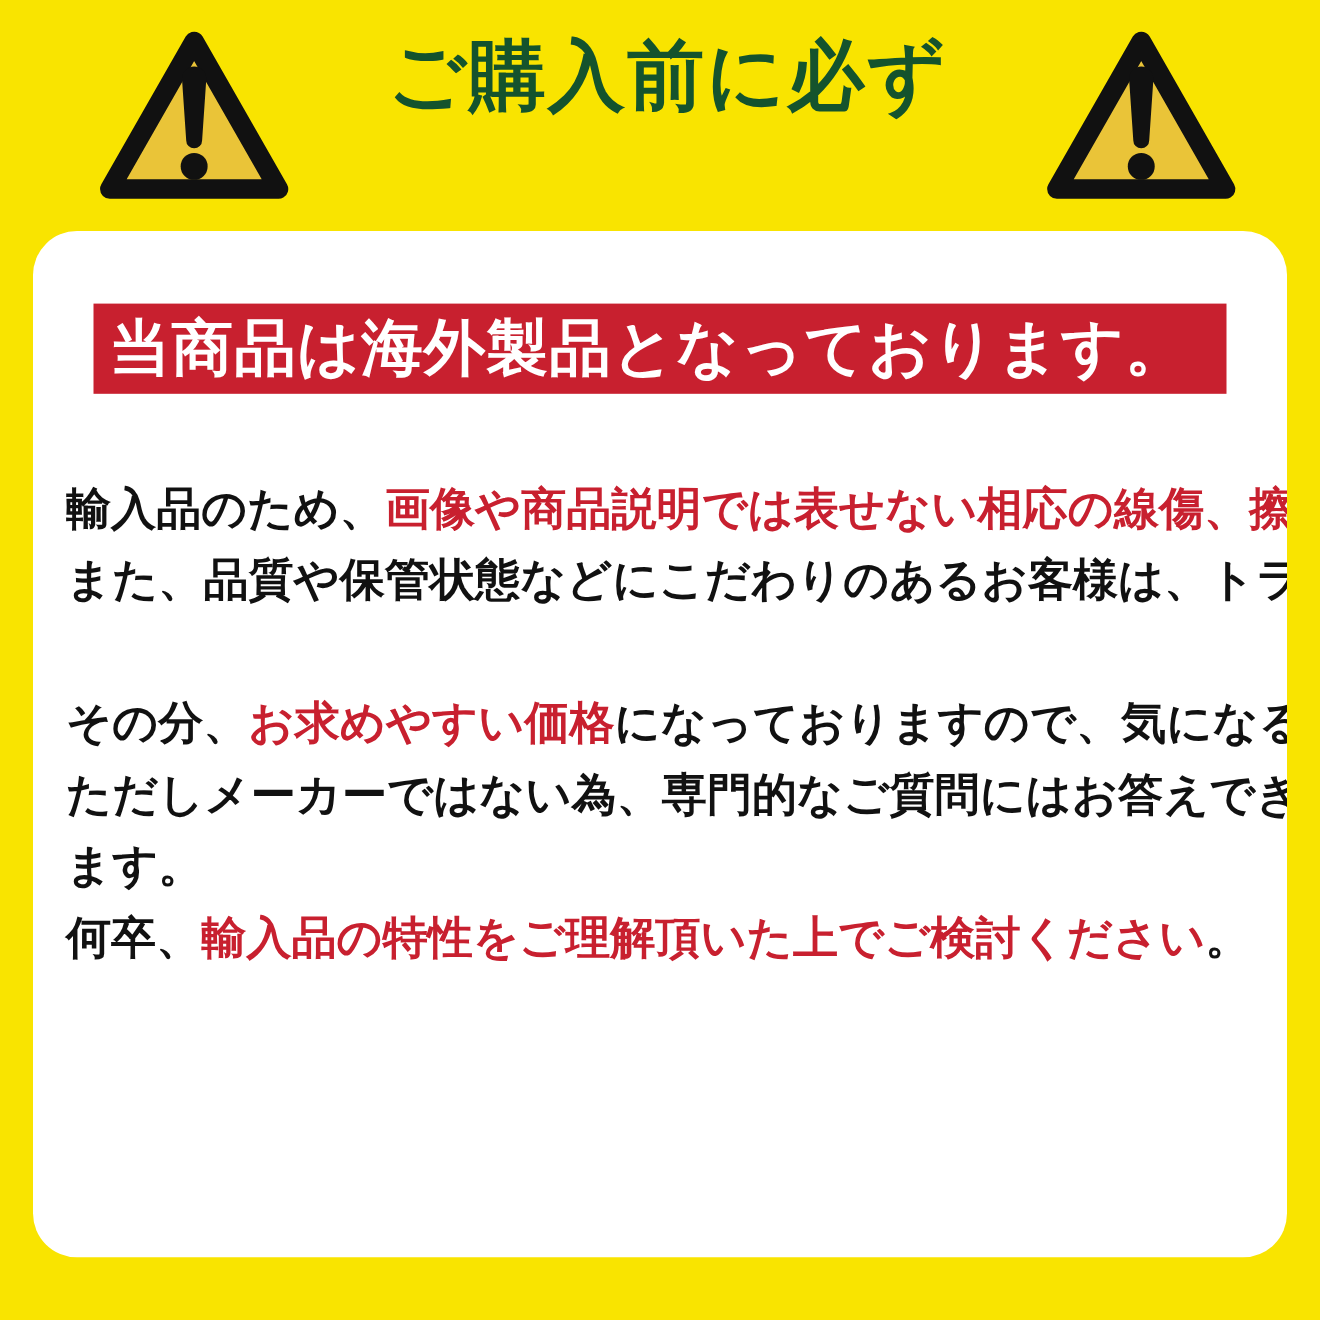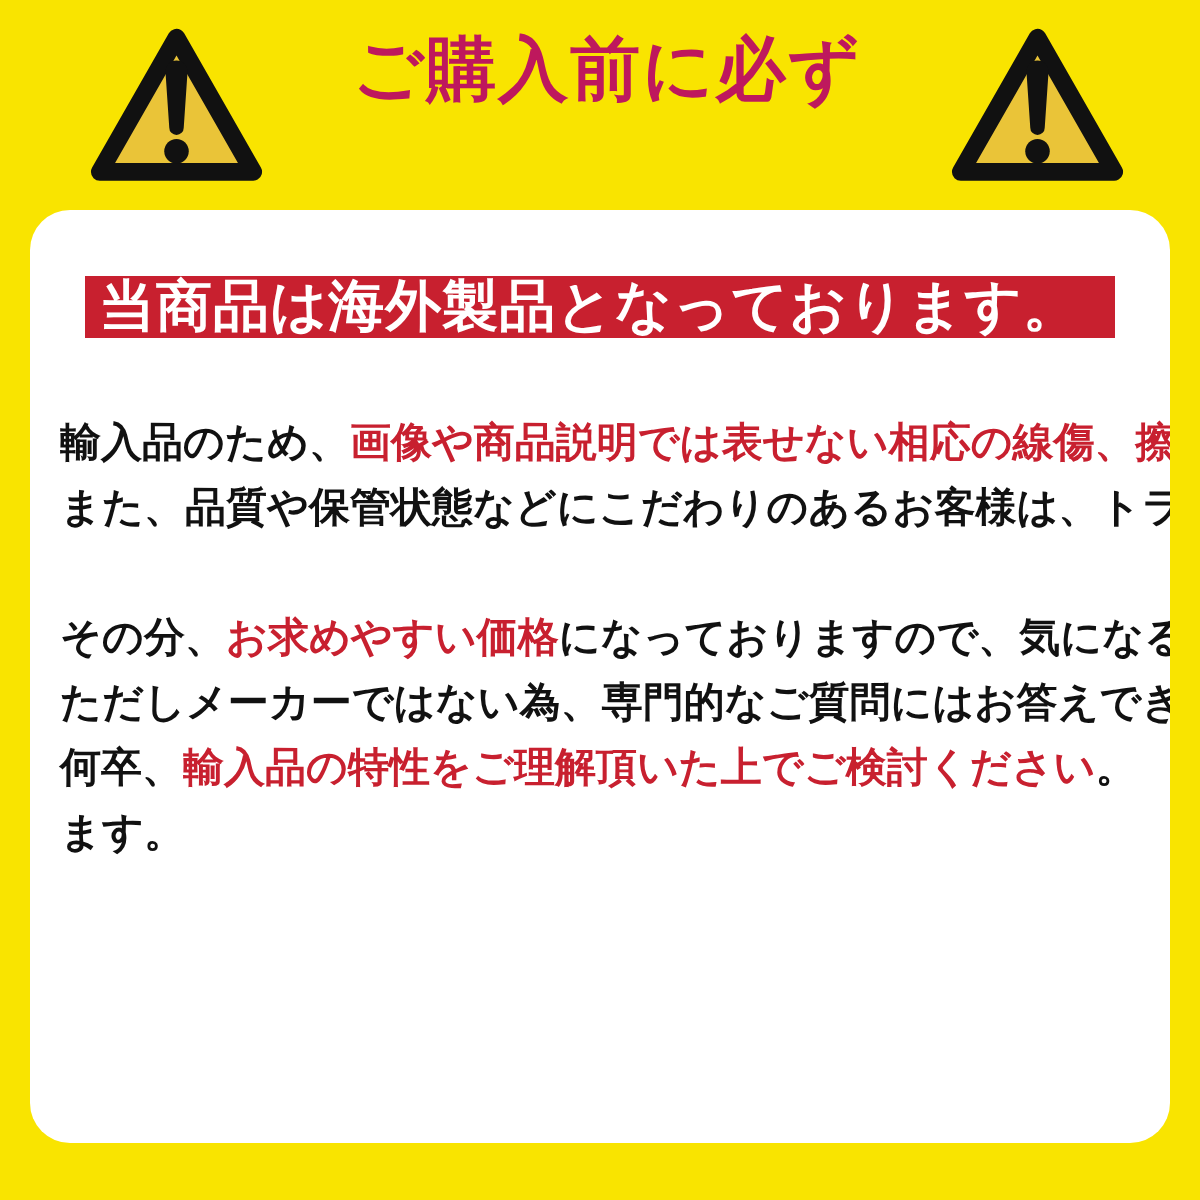--- a/index.html
+++ b/index.html
@@ -14,41 +14,41 @@
   .header {
     height: 210px;
     display: flex;
     align-items: flex-start;
     justify-content: space-between;
     padding: 24px 74px 0 88px;
   }
   .tri-icon { width: 177px; height: 166px; flex: 0 0 auto; }
   .title {
     text-align: left;
-    color: #be185d;
+    color: #14532d;
     font-weight: 900;
     font-size: 70px;
     line-height: 83px;
     letter-spacing: 2px;
     white-space: nowrap;
     padding-top: 4px;
   }
 
   
   .panel {
     margin: 0 30px;
     height: 933px;
     background: #FFFFFF;
     border-radius: 40px;
     overflow: hidden;
   }
   .banner {
     margin: 66px auto 0 auto;
     width: 1030px;
-    height: 62px;
+    height: 82px;
     background: #C8202F;
     color: #FFFFFF;
     font-weight: 700;
     font-size: 56px;
     letter-spacing: 1px;
     display: flex;
     align-items: center;
     padding: 0 14px;
     white-space: nowrap;
   }
@@ -85,16 +85,16 @@
   </svg>
 </div>
 
 <div class="panel">
   <div class="banner" style="background: rgb(200, 32, 47);">当商品は海外製品となっております。</div>
   <div class="body-text" id="body-text">
       <div class="line"><span class="seg-black">輸入品のため、</span><span class="seg-red">画像や商品説明では表せない相応の線傷、擦傷、</span></div>
       <div class="line"><span class="seg-black">また、品質や保管状態などにこだわりのあるお客様は、トラブル</span></div>
       <div class="line gap-before"><span class="seg-black">その分、</span><span class="seg-red">お求めやすい価格</span><span class="seg-black">になっておりますので、気になる点</span></div>
       <div class="line"><span class="seg-black">ただしメーカーではない為、専門的なご質問にはお答えできかね</span></div>
+      <div class="line"><span class="seg-black">ます。</span></div>
       <div class="line"><span class="seg-black">何卒、</span><span class="seg-red">輸入品の特性をご理解頂いた上でご検討ください</span><span class="seg-black">。</span></div>
-      <div class="line"><span class="seg-black">ます。</span></div>
     </div>
 </div>
 
 </body></html>

